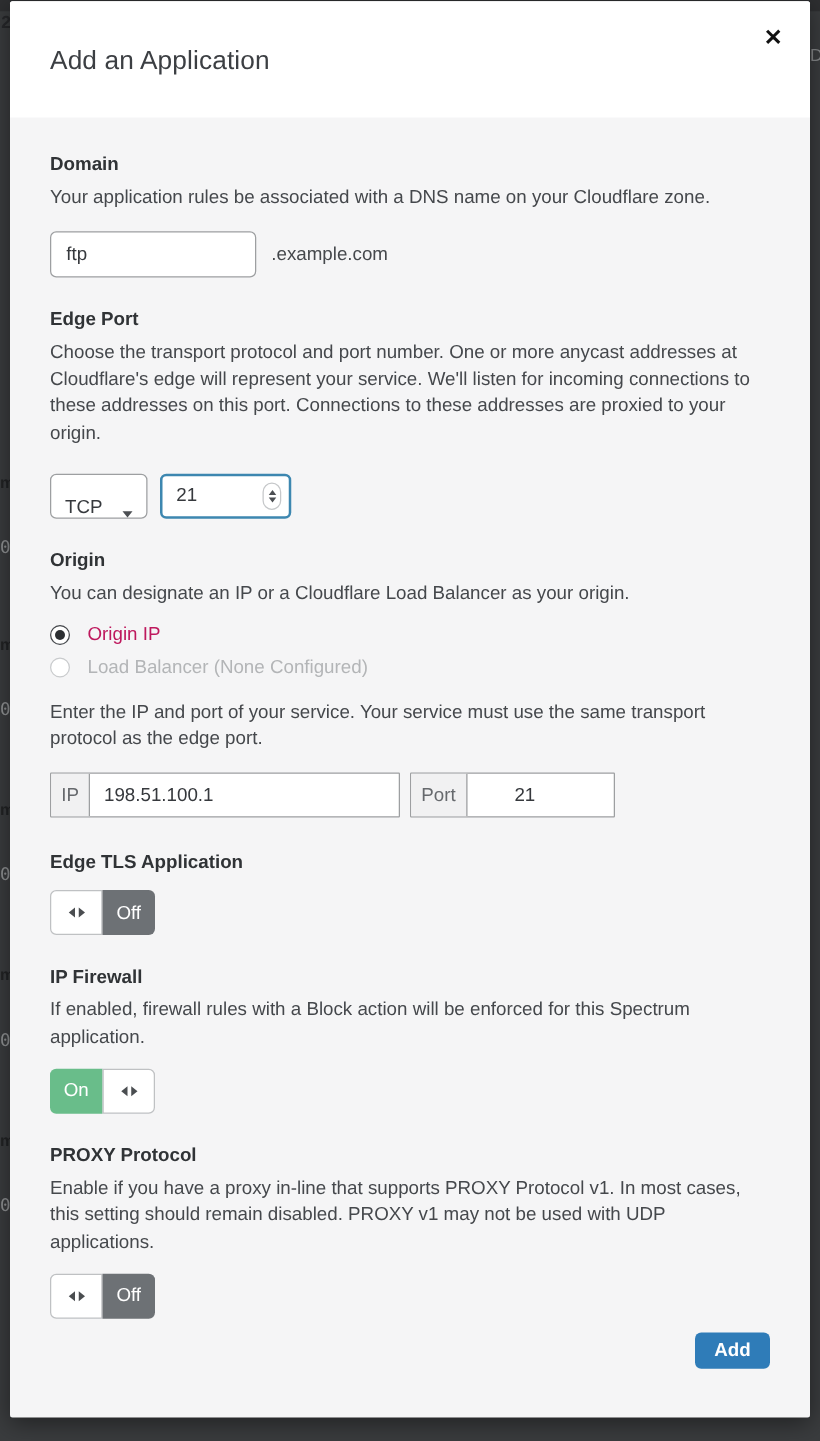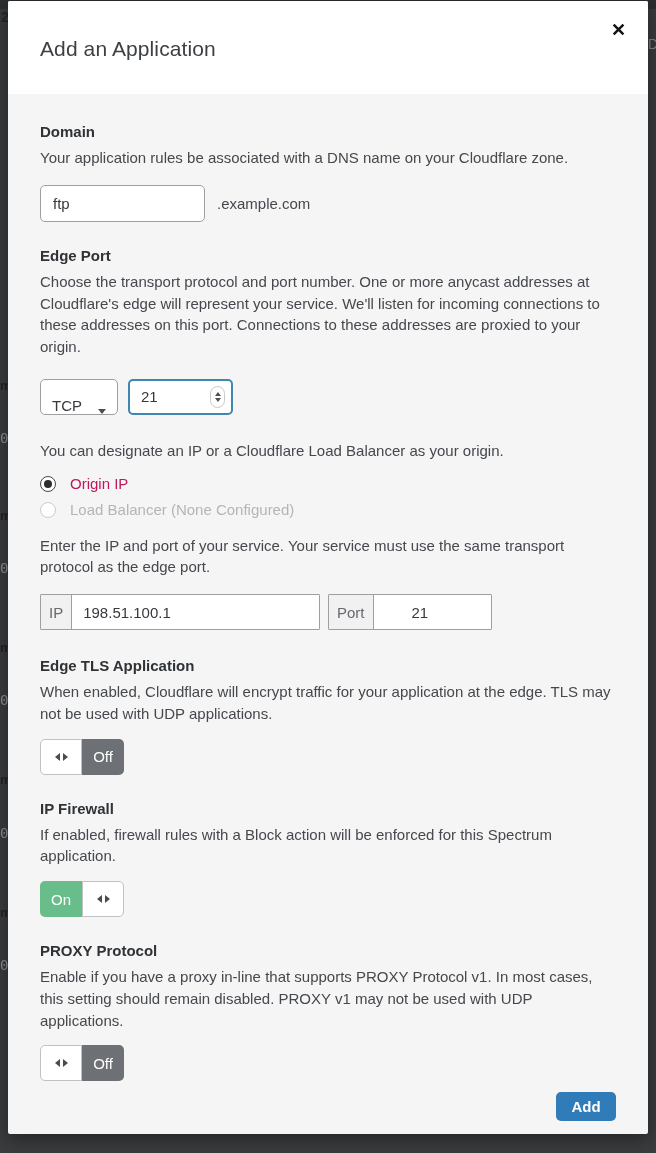--- a/index.html
+++ b/index.html
@@ -155,20 +155,21 @@
           <input type="text" value="21" style="">
           <span class="spinner">
             <span class="tri-up"></span>
               <span class="tri-dn"></span>
           </span>
         </div>
       </div>
     </div>
 
     <div class="section" style="margin-bottom:27px">
+      <div class="sec-label">Origin</div>
       <div class="sec-desc">You can designate an IP or a Cloudflare Load Balancer as your origin.</div>
       <div class="radio-group">
         <div class="radio-row">
           <span class="radio-circle">
               <span class="dot"></span>
             </span>
           <span class="radio-label">Origin IP</span>
         </div>
         <div class="radio-row disabled">
           <span class="radio-circle"></span>
@@ -183,21 +184,20 @@
         </div>
         <div class="prefix-group port-group">
           <span class="prefix">Port</span>
           <input type="text" value="21" style="">
         </div>
       </div>
     </div>
 
     <div class="section">
       <div class="sec-label">Edge TLS Application</div>
-      <div class="sec-desc">When enabled, Cloudflare will encrypt traffic for your application at the edge. TLS may not be used with UDP applications.</div>
       <div class="toggle off">
         <span class="cell arrows-white">
           <span class="arrows">
               <span class="arr-l"></span>
               <span class="arr-r"></span>
             </span>
         </span>
         <span class="cell">Off</span>
       </div>
     </div>

